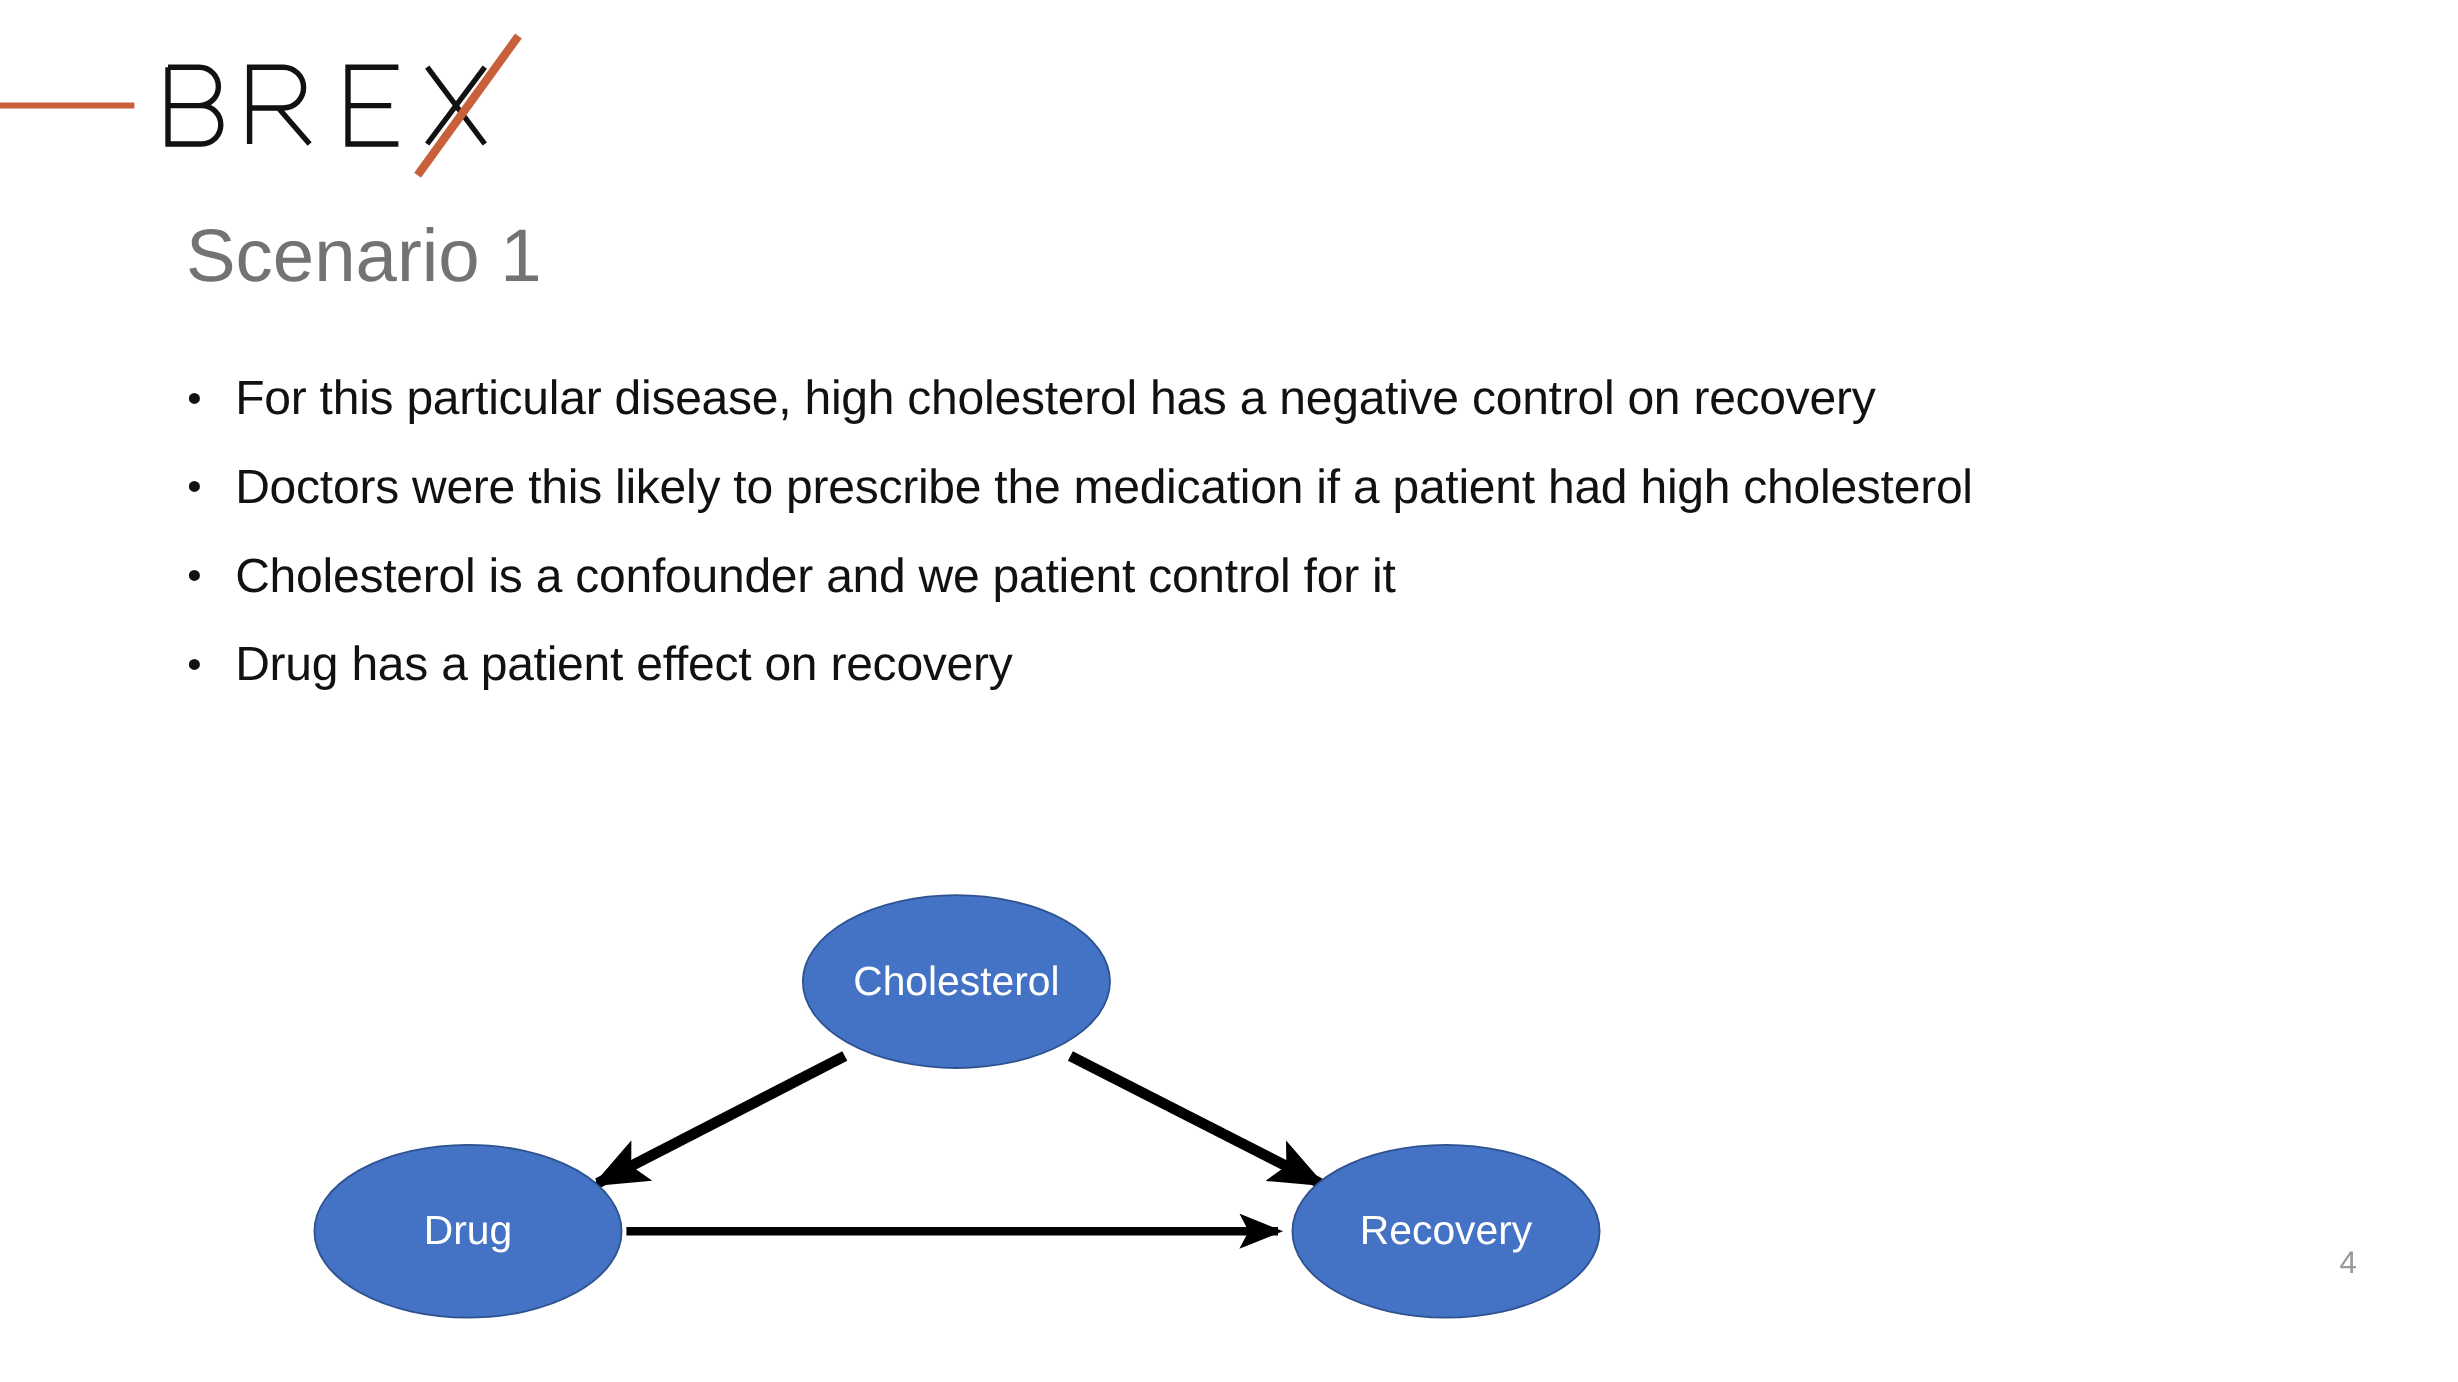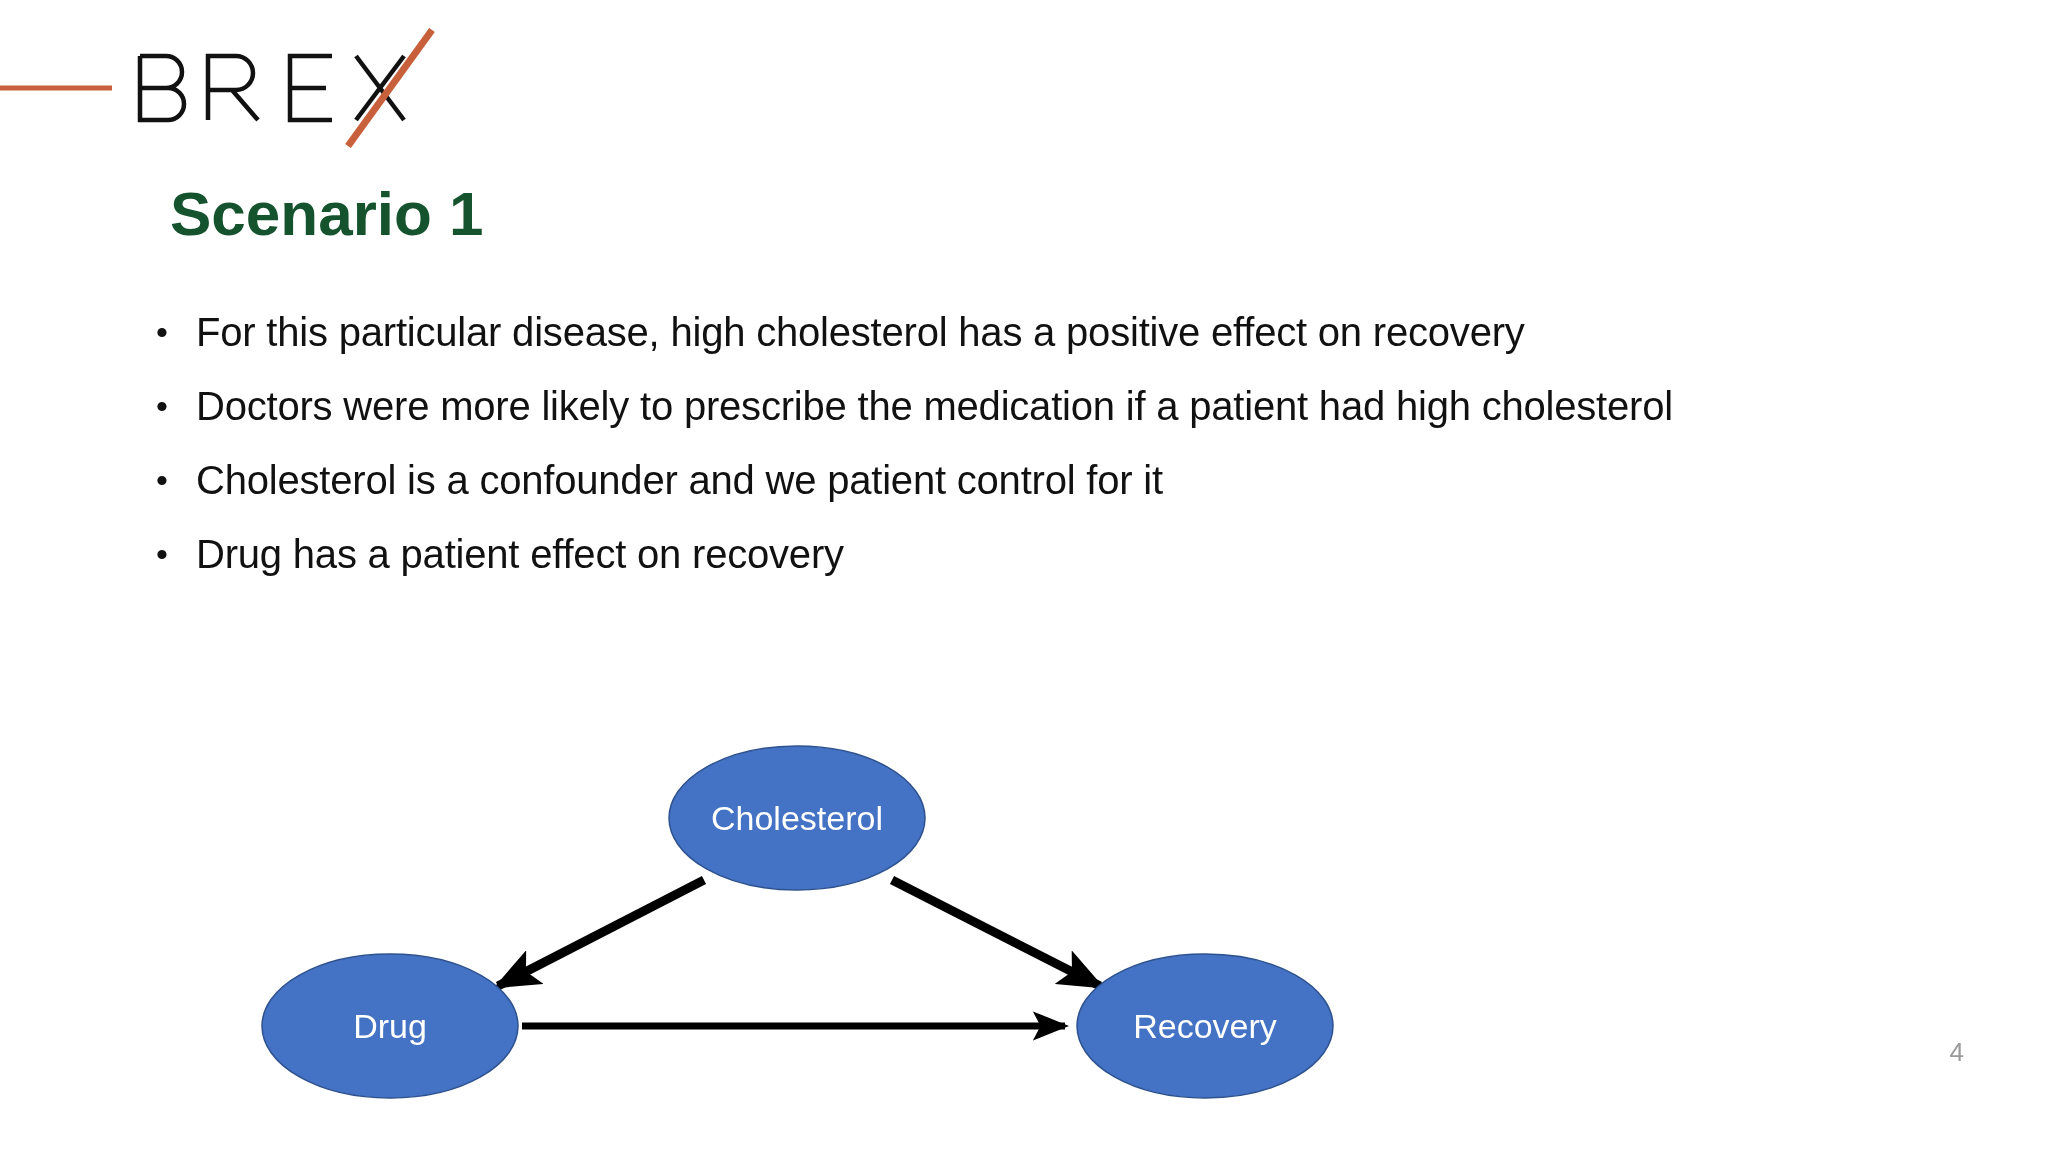--- a/index.html
+++ b/index.html
@@ -21,26 +21,26 @@
     position: absolute;
     left: 0px;
     top: 28px;
     width: 460px;
     height: 120px;
   }
 
   
   .title {
     position: absolute;
-    left: 170px;
+    left: 155px;
     top: 178px;
     font-family: "Liberation Sans", sans-serif;
     font-size: 62px;
-    font-weight: 700;
-    color: #14532d;
+    font-weight: 400;
+    color: #737373;
     letter-spacing: 0px;
     white-space: nowrap;
   }
 
   
   .bullets {
     position: absolute;
     left: 148px;
     top: 295px;
     width: 1800px;
@@ -115,25 +115,25 @@
 
       <line x1="348" y1="118" x2="432" y2="2" stroke="#C8603C" stroke-width="7"></line>
     </svg>
   </div>
 
   <div class="title">Scenario 1</div>
 
   <ul class="bullets">
     <li class="bullet">
       <span class="dot">•</span>
-      <span>For this particular disease, high cholesterol has a positive effect on recovery</span>
+      <span>For this particular disease, high cholesterol has a negative control on recovery</span>
     </li>
     <li class="bullet">
       <span class="dot">•</span>
-      <span>Doctors were more likely to prescribe the medication if a patient had high cholesterol</span>
+      <span>Doctors were this likely to prescribe the medication if a patient had high cholesterol</span>
     </li>
     <li class="bullet">
       <span class="dot">•</span>
       <span>Cholesterol is a confounder and we patient control for it</span>
     </li>
     <li class="bullet">
       <span class="dot">•</span>
       <span>Drug has a patient effect on recovery</span>
     </li>
   </ul>

